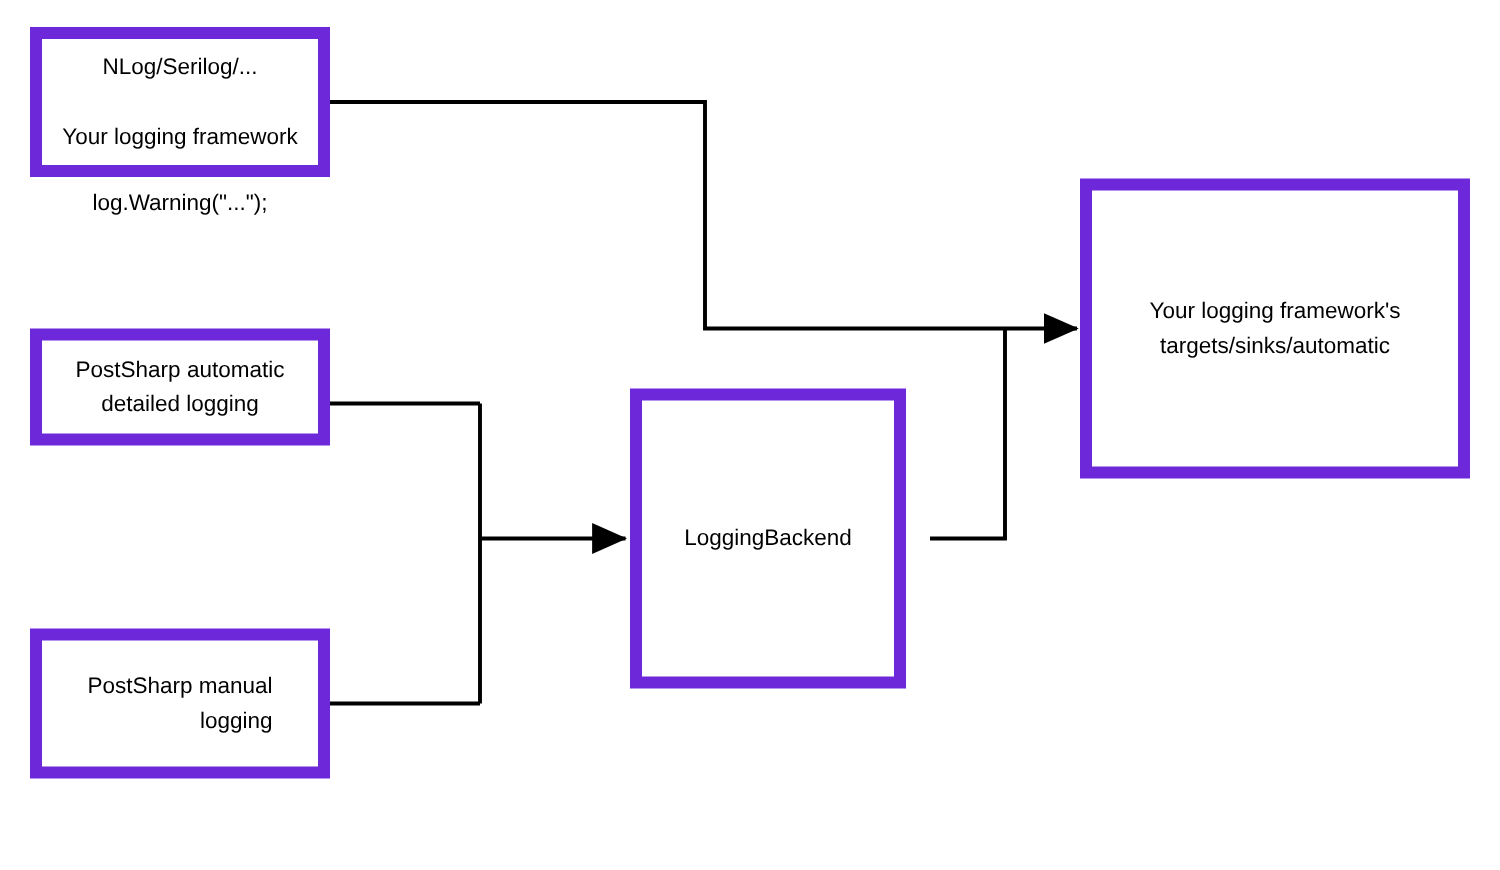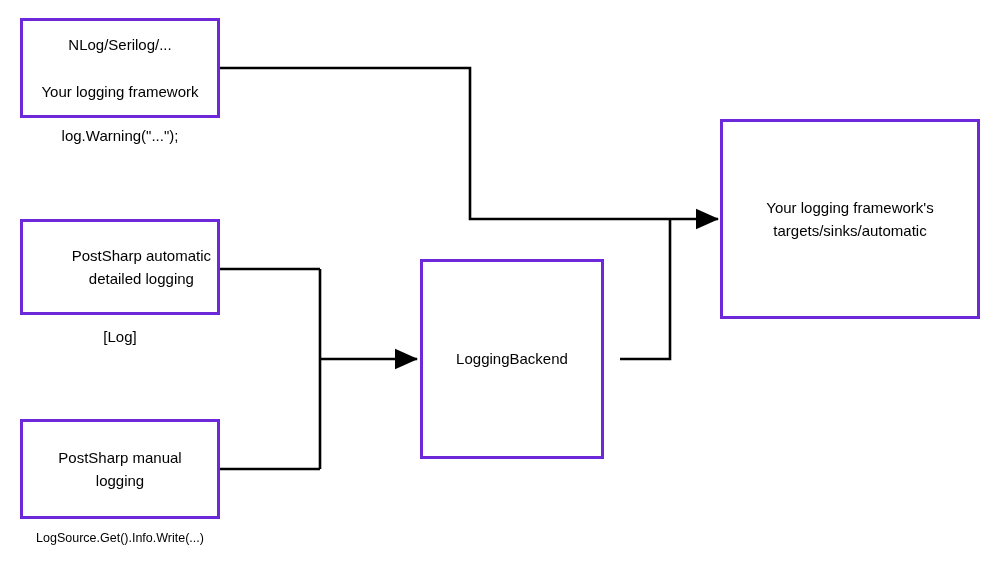--- a/index.html
+++ b/index.html
@@ -22,21 +22,21 @@
     position: absolute;
     left: 0;
     top: 0;
     width: 1000px;
     height: 580px;
     pointer-events: none;
   }
   .node {
     position: absolute;
     box-sizing: border-box;
-    border: 3px solid #6d28d9;
+    border: 8px solid #6d28d9;
     background: #ffffff;
     display: flex;
     align-items: center;
     justify-content: center;
     text-align: center;
   }
   .node-label {
     font-size: 15px;
     line-height: 1.55;
     color: #000000;
@@ -77,31 +77,29 @@
     <path d="M 620 359 L 670 359 L 670 219" fill="none" stroke="#000000" stroke-width="2.6"></path>
   </svg>
 
   <div class="node" style="left:20px; top:18px; width:200px; height:100px;">
     <span class="node-label">NLog/Serilog/...
 
 Your logging framework</span>
   </div>
   <div class="caption caption-lg" style="left:20px; top:127px; width:200px;">log.Warning("...");</div>
 
-  <div class="node" style="left:20px; top:219px; width:200px; height:96px;justify-content:flex-end;">
+  <div class="node" style="left:20px; top:219px; width:200px; height:78px;">
     <span class="node-label">PostSharp automatic
 detailed logging</span>
   </div>
-  <div class="caption caption-lg" style="left:20px; top:328px; width:200px;">[Log]</div>
 
-  <div class="node" style="left:20px; top:419px; width:200px; height:100px;">
+  <div class="node" style="left:20px; top:419px; width:200px; height:100px;text-align:right;">
     <span class="node-label">PostSharp manual
 logging</span>
   </div>
-  <div class="caption caption-sm" style="left:12px; top:531px; width:216px;">LogSource.Get().Info.Write(...)</div>
 
   <div class="node" style="left:420px; top:259px; width:184px; height:200px;">
     <span class="node-label">LoggingBackend</span>
   </div>
 
   <div class="node" style="left:720px; top:119px; width:260px; height:200px;">
     <span class="node-label">Your logging framework's
 targets/sinks/automatic</span>
   </div>
 

